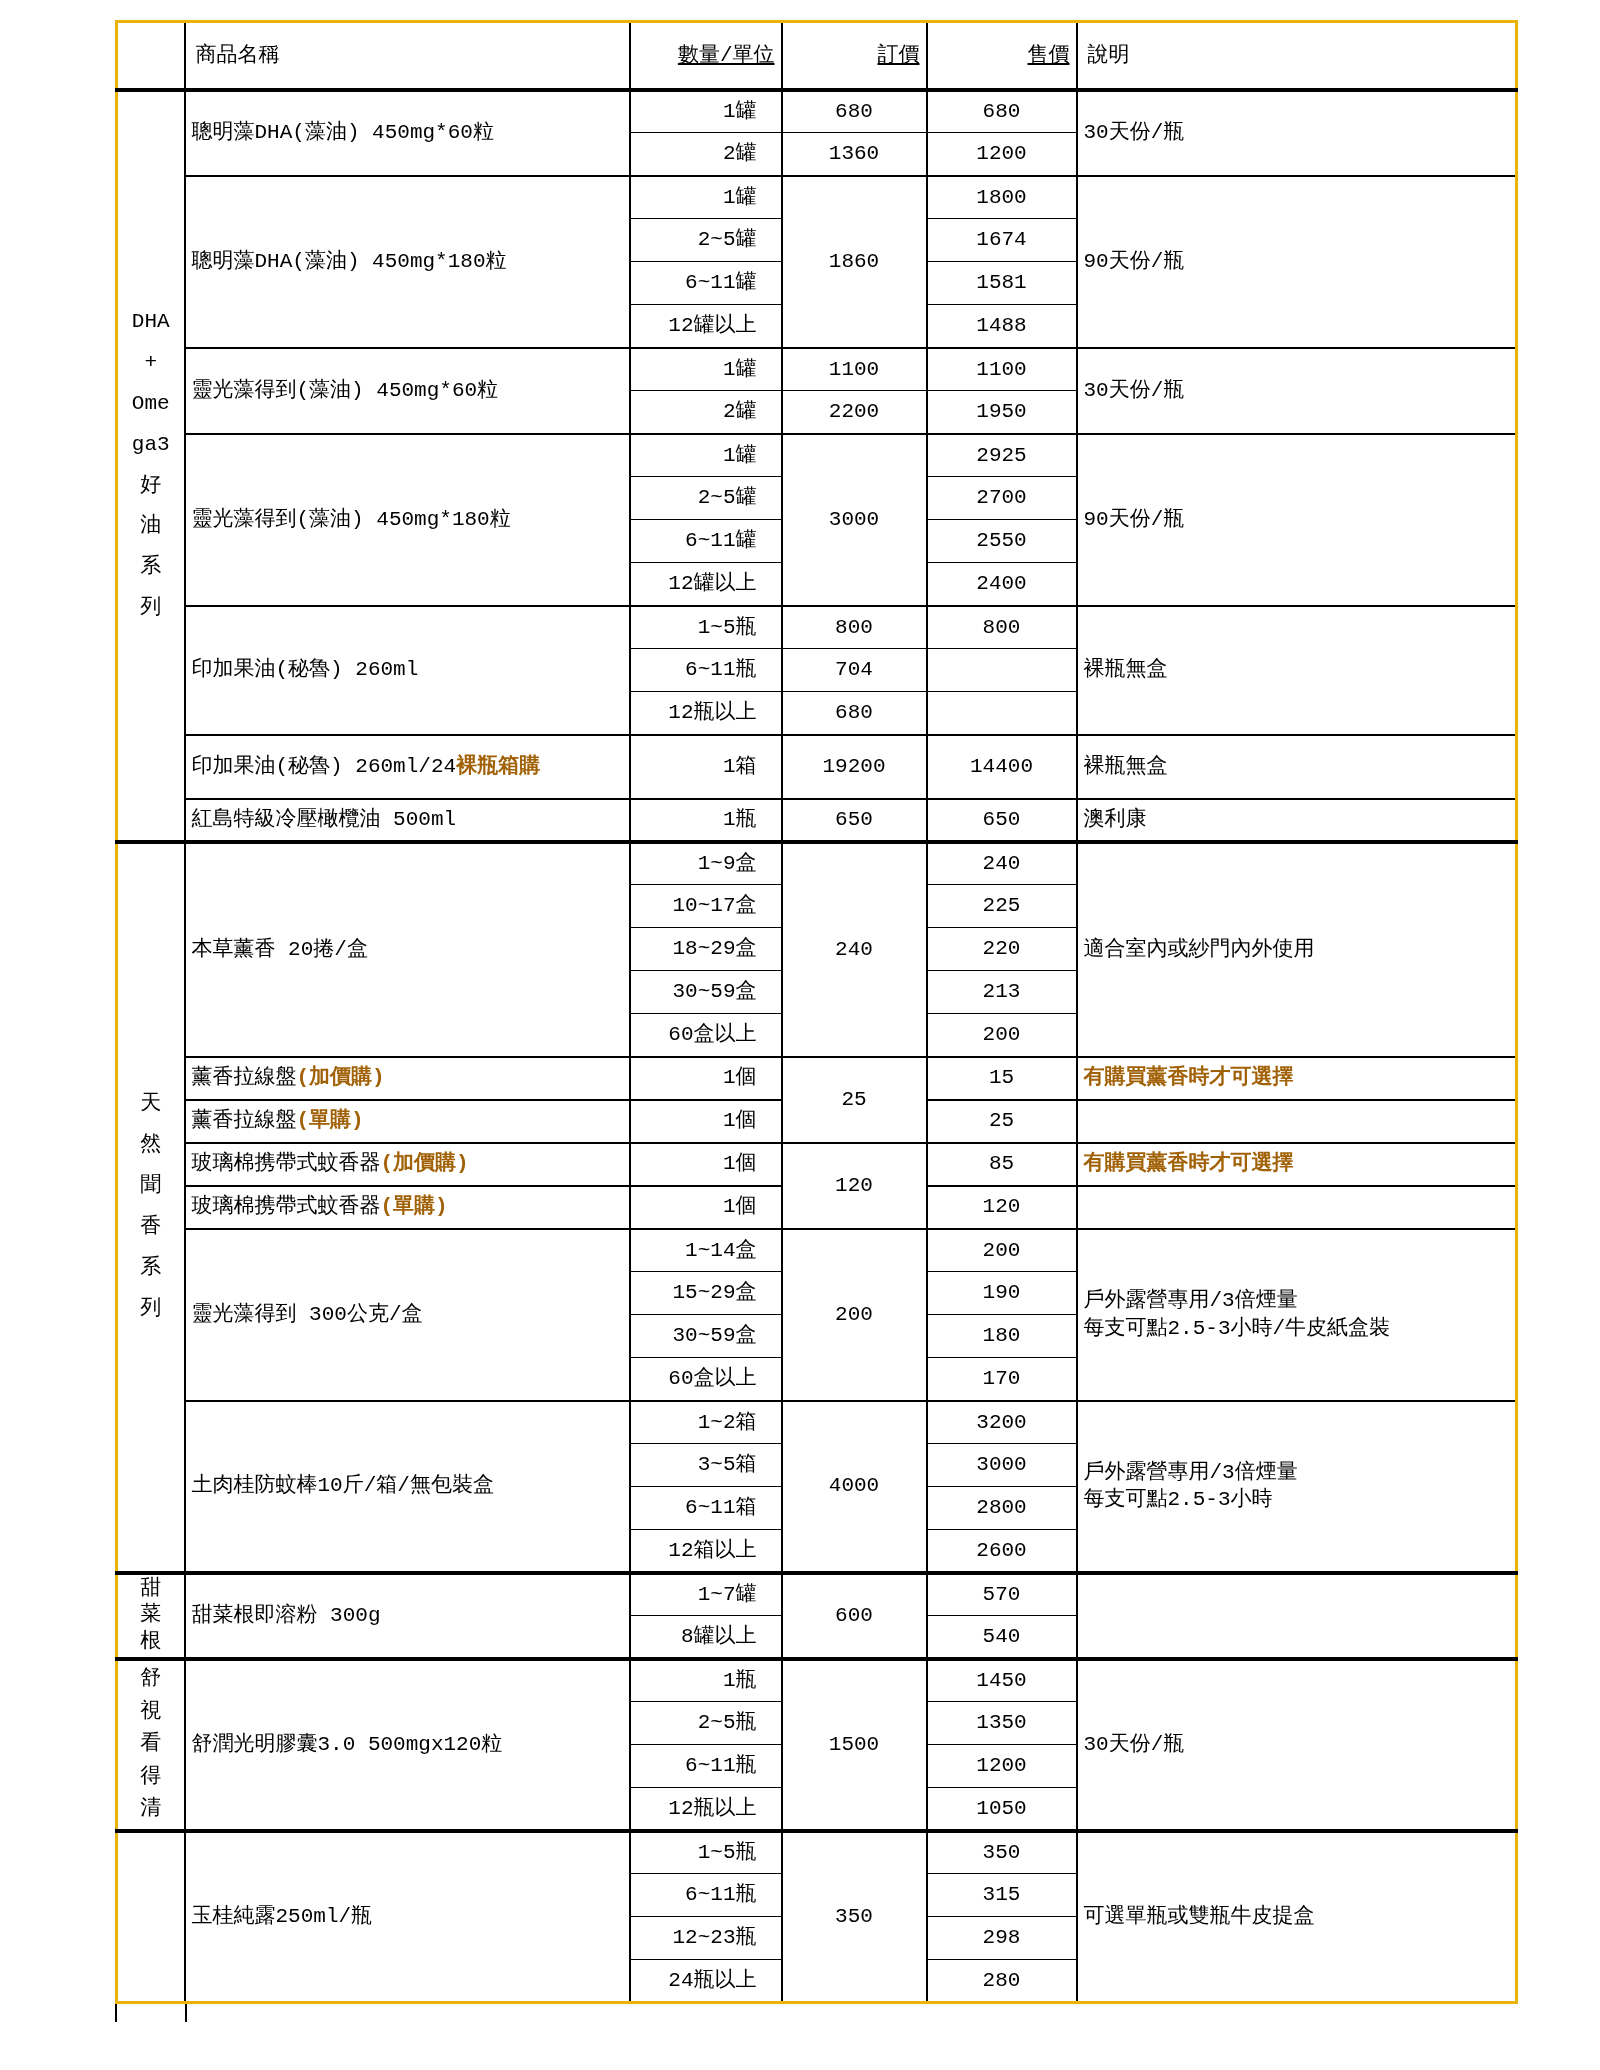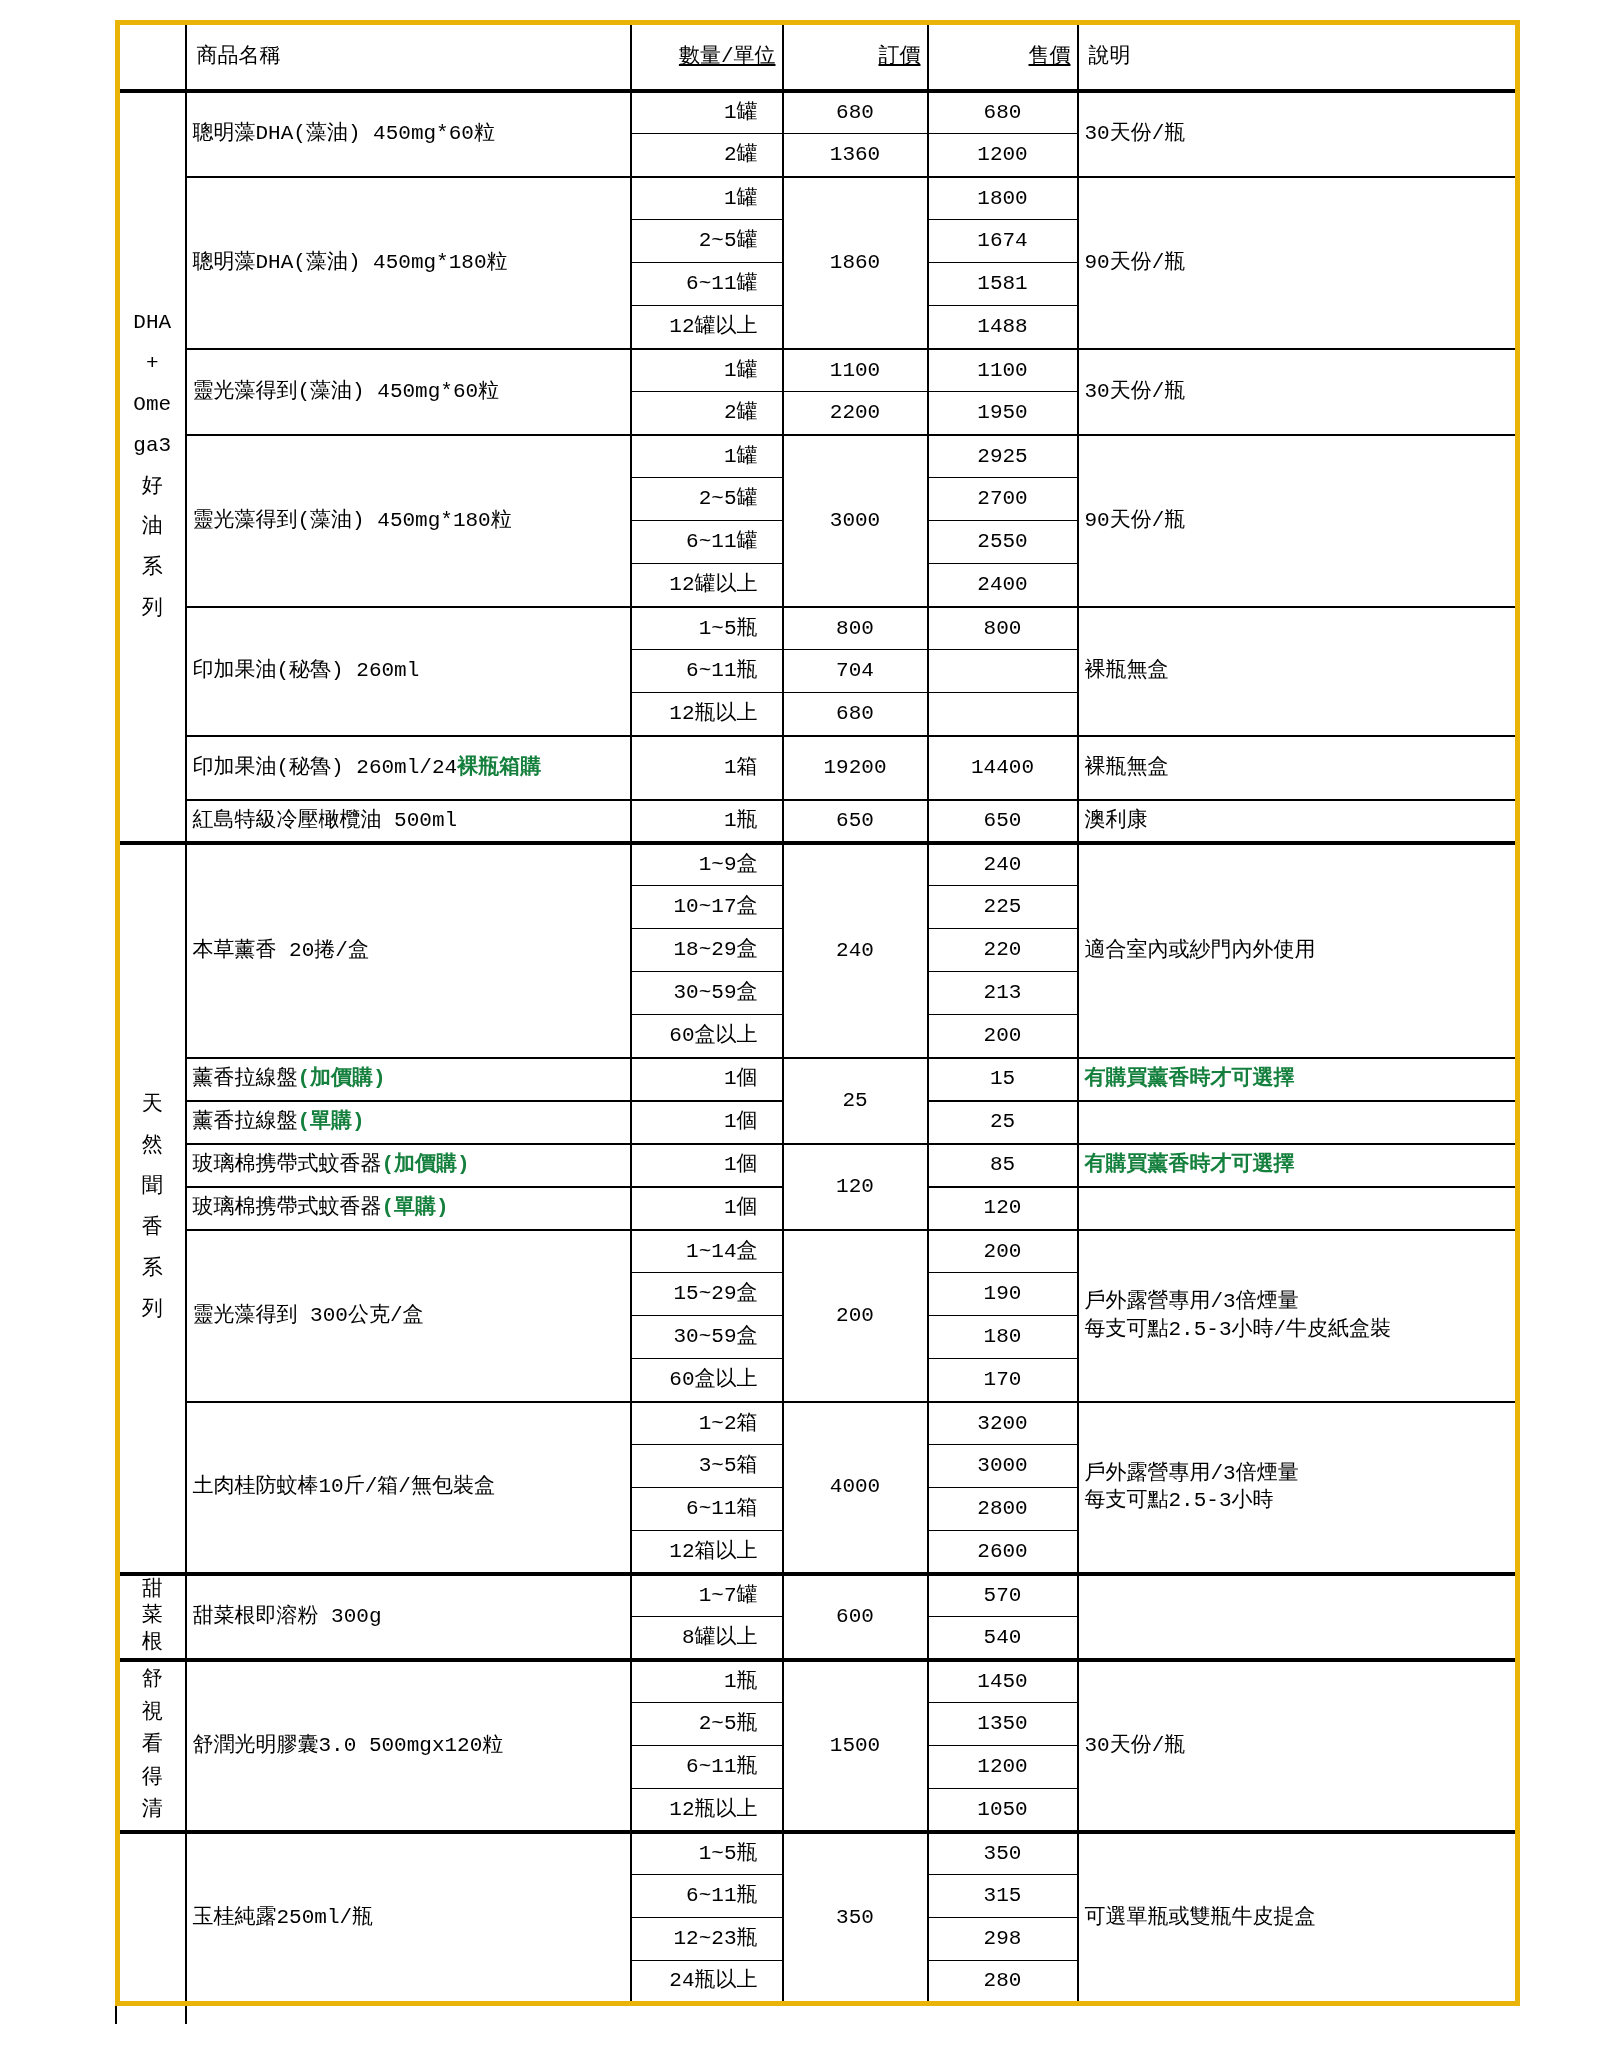--- a/index.html
+++ b/index.html
@@ -3,38 +3,38 @@
 <meta charset="utf-8">
 <style>
   html,body{margin:0;padding:0;background:#ffffff;}
   body{width:1600px;height:2070px;position:relative;
        font-family:"Liberation Mono","DejaVu Sans Mono",monospace;color:#000;}
   .sheet{position:absolute;left:115px;top:20px;}
   table.price{border-collapse:collapse;table-layout:fixed;width:1400px;}
   td,th{border:2px solid #000;border-top-width:1px;border-bottom-width:1px;
         padding:0 6px;vertical-align:middle;font-weight:normal;
         font-size:21px;line-height:1.3;overflow:hidden;}
-  table.price{border:5px solid #eab308;}
+  table.price{border:3px solid #eab308;}
   thead tr{height:68px;}
   thead th{border-bottom:3px solid #000;font-size:21px;}
   tbody tr{height:43px;}
   tbody tr.row-tall{height:64px;}
   tr.product-start>td{border-top:2px solid #000;}
   tr.section-start>td{border-top:4px solid #000;}
   th.h-left{text-align:left;padding-left:10px;}
   th.h-center{text-align:right;text-decoration:underline;}
   td.cat{text-align:center;white-space:pre-line;padding:0 2px;}
   td.cat-loose{line-height:1.95;}
   td.cat-mid{line-height:1.55;}
   td.cat-tight{line-height:1.25;}
   td.pname{text-align:left;}
   td.qty{text-align:right;padding-right:24px;}
   td.price-cell{text-align:center;}
   td.note{text-align:left;white-space:pre-line;}
-  .red{color:#15803d;font-weight:bold;}
+  .red{color:#a16207;font-weight:bold;}
   .edge-stub{position:absolute;width:2px;background:#000;}
 </style>
 </head>
 <body>
 
 <div class="sheet">
   <table class="price">
     <colgroup>
       <col style="width:68px">
         <col style="width:445px">

